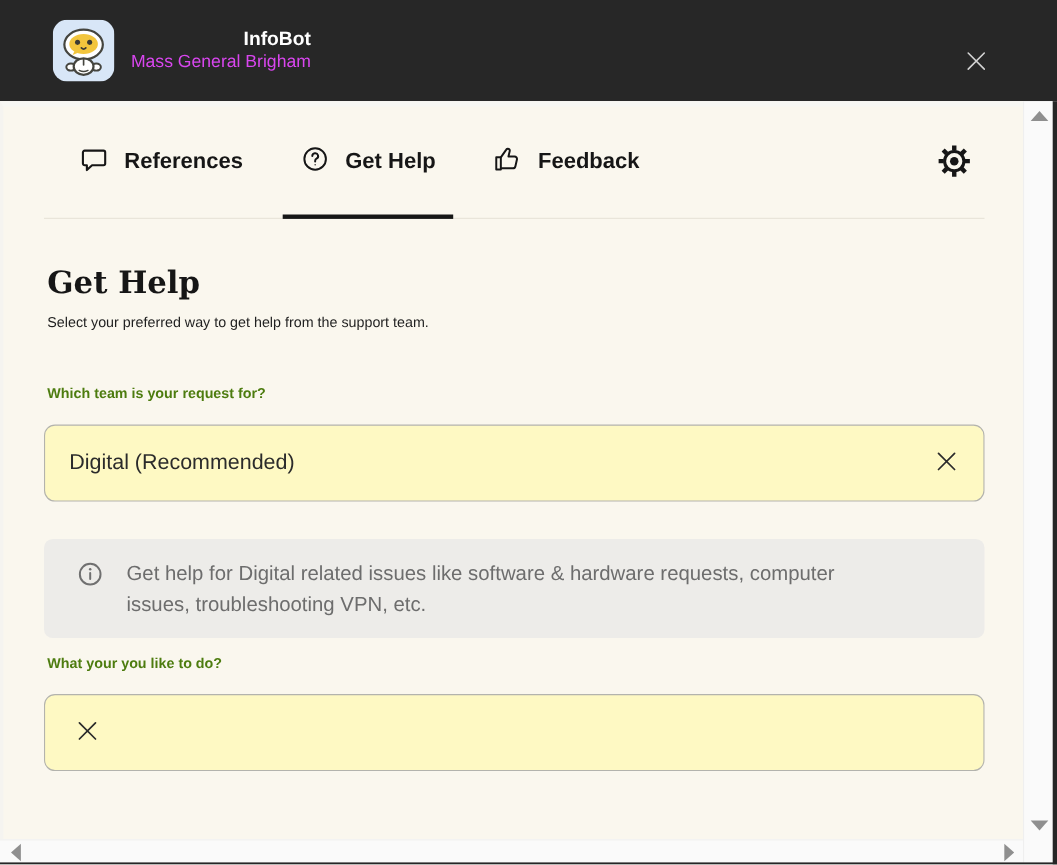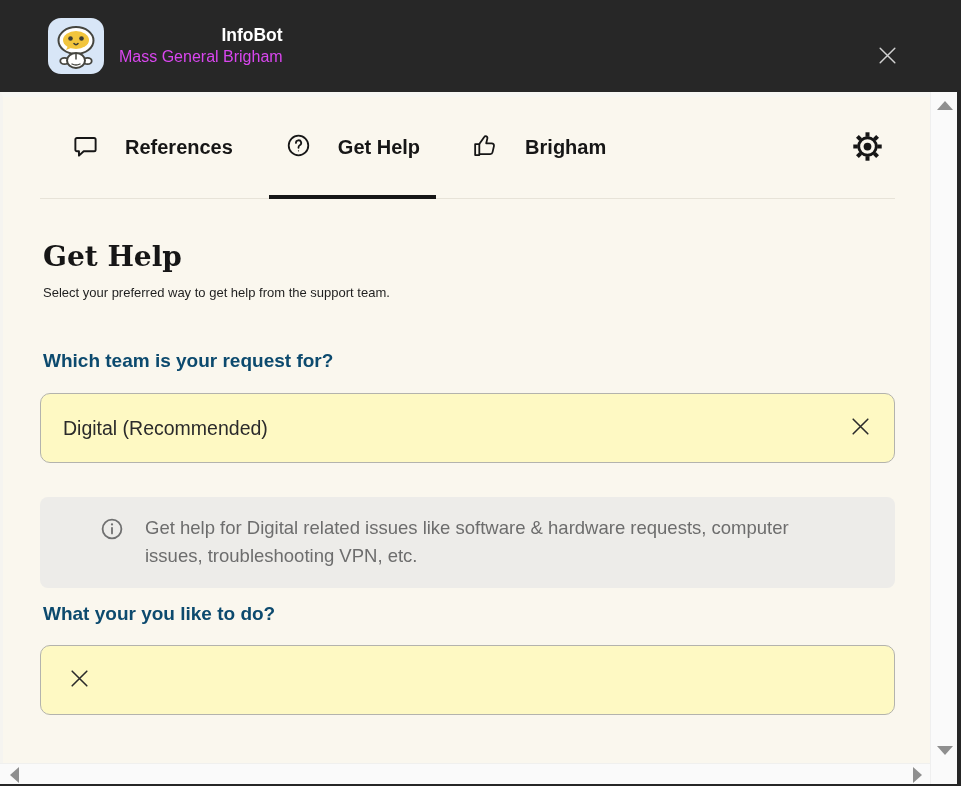--- a/index.html
+++ b/index.html
@@ -27,58 +27,58 @@
     position:absolute;left:0;top:92px;width:930px;height:671px;
     background:#faf7ee;box-sizing:border-box;
     border-top:5px solid #f7f7f3;border-left:3px solid #f5f4f0;
     padding:0 35px 0 37px;overflow:hidden;
   }
   .tabbar{
     height:101px;display:flex;align-items:center;gap:20px;
     border-bottom:1px solid #e7e3d8;position:relative;
   }
   .tab{
-    display:flex;align-items:center;gap:26px;height:100%;padding:0 16px;
+    display:flex;align-items:center;gap:14px;height:100%;padding:0 16px;
     font-weight:bold;font-size:20px;color:#161616;cursor:pointer;position:relative;
     background:none;border:none;font-family:inherit;
   }
   .tab:first-child{margin-left:16px;}
   .tab.active::after{
     content:"";position:absolute;left:0;right:0;bottom:-1px;height:4px;background:#161616;
   }
   .gear-btn{
     margin-left:auto;margin-right:12px;background:none;border:none;padding:0;cursor:pointer;
     display:flex;align-items:center;
   }
   .page-title{
     font-family:"DejaVu Serif","Liberation Serif",serif;font-weight:bold;
     font-size:28px;color:#161616;margin:42px 0 0 3px;line-height:1.15;
   }
   .page-desc{font-size:13px;color:#1f1f1f;margin:11px 0 0 3px;line-height:1.4;}
   .field-label{
-    display:block;font-weight:bold;font-size:19px;color:#0c4a6e;margin-left:3px;line-height:1.2;
+    display:block;font-weight:bold;font-size:13px;color:#4d7c0f;margin-left:3px;line-height:1.2;
   }
   .label-team{margin-top:48px;}
   .label-action{margin-top:15px;}
   .field{
     margin-top:20px;height:70px;background:#fef9c3;border:1px solid #b3b3ad;border-radius:10px;
     display:flex;align-items:center;box-sizing:border-box;padding:0 18px 0 22px;
   }
   .field input{
     flex:1;border:none;outline:none;background:transparent;font-family:inherit;
     font-size:19.5px;color:#2b2b2b;padding:0;min-width:0;
   }
   .field input::placeholder{color:#a9a8a1;opacity:1;}
   .clear-btn{
     background:none;border:none;padding:0;cursor:pointer;width:32px;height:32px;
     display:flex;align-items:center;justify-content:center;flex:0 0 32px;
   }
   .info-note{
     margin-top:34px;background:#edece9;border-radius:8px;
-    padding:17px 30px 18px 30px;display:flex;gap:21px;box-sizing:border-box;justify-content:center;
+    padding:17px 30px 18px 30px;display:flex;gap:21px;box-sizing:border-box;
   }
   .info-note-icon{flex:0 0 24px;margin-top:3px;}
   .info-note-text{
     color:#6d6d6d;font-size:18.5px;line-height:1.5;max-width:690px;
   }
   
   .v-scrollbar{
     position:absolute;left:930px;top:92px;width:27px;height:692px;
     background:#fafafa;border-left:1px solid #efefef;box-sizing:border-box;
   }
@@ -164,21 +164,21 @@
       </span>
       <span>Get Help</span>
     </button>
     <button class="tab">
       <span>
         <svg viewBox="0 0 24 24" width="27" height="27" fill="none" stroke="#161616" stroke-width="1.6" stroke-linejoin="round">
           <path d="M2.8 10.7h3.7v9.8H2.8z"></path>
           <path d="M6.5 19.6h9.7c1 0 1.87-.7 2.07-1.68l1.23-5.4c.28-1.26-.67-2.45-1.96-2.45h-4.9l1.03-4.4c.23-.98-.51-1.92-1.52-1.92-.52 0-1 .27-1.28.7L6.5 10.7"></path>
         </svg>
       </span>
-      <span>Brigham</span>
+      <span>Feedback</span>
     </button>
     <button class="gear-btn">
       <span>
         <svg viewBox="0 0 24 24" width="31" height="31">
           <g fill="none" stroke="#161616" stroke-width="2.2">
             <circle cx="12" cy="12" r="6.8"></circle>
           </g>
           <g stroke="#161616" stroke-width="3.1">
             <path d="M19.5 12 H23"></path>
               <path d="M1 12 H4.5"></path>

